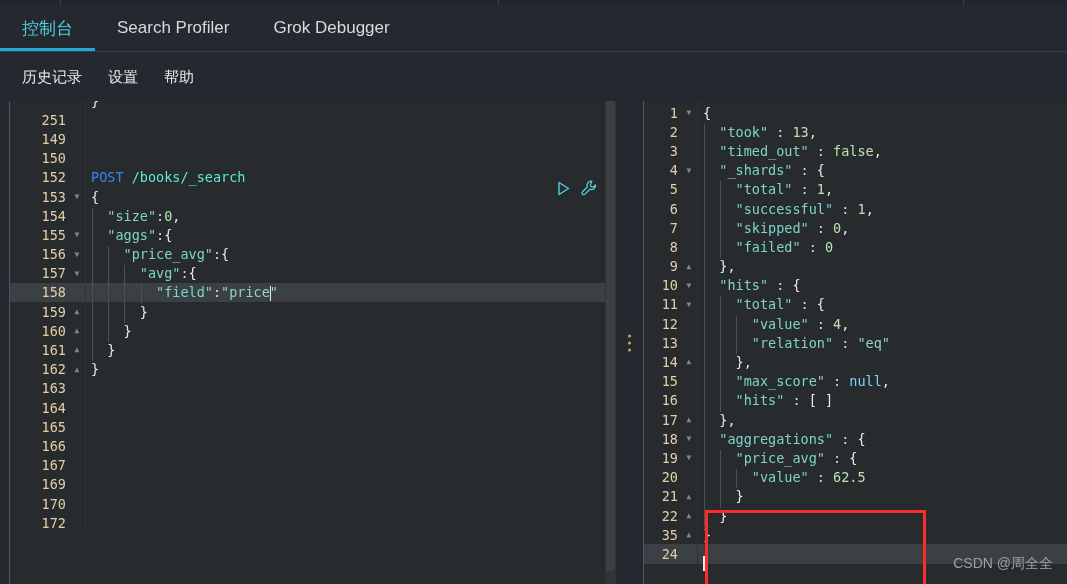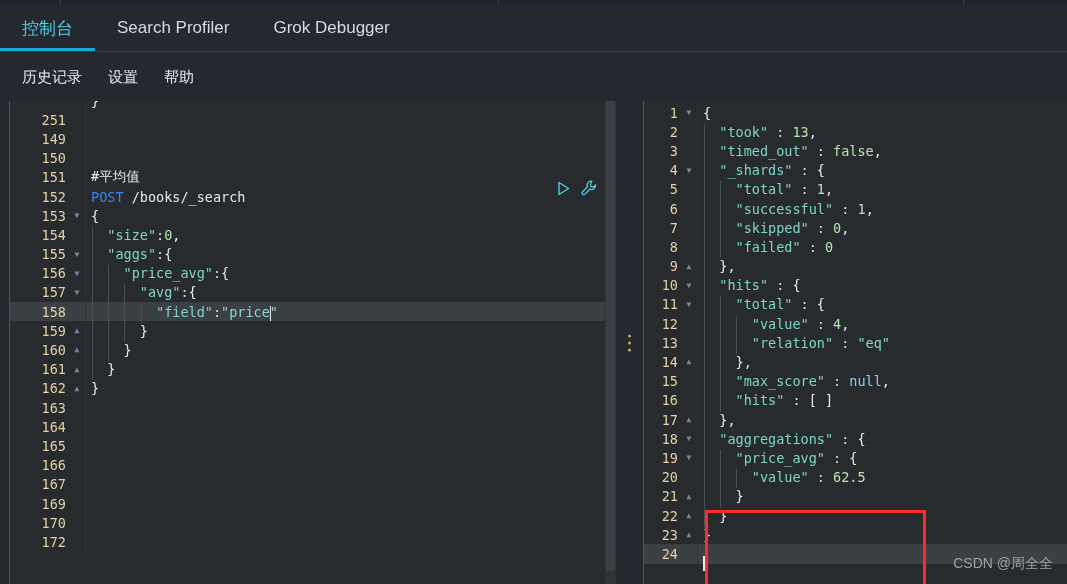--- a/index.html
+++ b/index.html
@@ -144,21 +144,21 @@
     flex: 0 0 auto; width: 1px; height: 19.2px; background: #2f3336;
   }
   .codetext { flex: 1 1 auto; padding-left: 5px; position: relative; }
 
   
   .pane-left .codetext::before { content: none; }
 
   
   .t-comment  { color: #e8eaec; }
   .t-method   { color: #3b82f6; }
-  .t-url      { color: #e5e5e5; }
+  .t-url      { color: #5eead4; }
   .t-key      { color: #7fd4c9; }
   .t-colon    { color: #d4d8dc; }
   .t-num      { color: #b8e2b0; }
   .t-bool     { color: #b8e2b0; }
   .t-str      { color: #8fd6cf; }
   .t-null     { color: #7dd3fc; }
   .t-brace    { color: #e8eaec; }
 
   .indent-guide {
     position: absolute; top: 0; width: 1px; height: 19.2px;
@@ -226,21 +226,20 @@
   </div>
 
   <div class="panes">
 
     <div class="pane-left">
       <div class="code-rows" id="left-rows" style="margin-top: -10px;">
           <div class="row"><div class="gutter"></div><div class="fold"></div><div class="gut-sep"></div><div class="codetext"><span class="t-brace">}</span></div></div>
           <div class="row"><div class="gutter">251</div><div class="fold"></div><div class="gut-sep"></div><div class="codetext"></div></div>
           <div class="row"><div class="gutter">149</div><div class="fold"></div><div class="gut-sep"></div><div class="codetext"></div></div>
           <div class="row"><div class="gutter">150</div><div class="fold"></div><div class="gut-sep"></div><div class="codetext"></div></div>
-          <div class="row"><div class="gutter">151</div><div class="fold"></div><div class="gut-sep"></div><div class="codetext"><span class="t-comment">#平均值</span></div></div>
           <div class="row"><div class="gutter">152</div><div class="fold"></div><div class="gut-sep"></div><div class="codetext"><span class="t-method">POST</span> <span class="t-url">/books/_search</span></div></div>
           <div class="row"><div class="gutter">153</div><div class="fold">▼</div><div class="gut-sep"></div><div class="codetext"><span class="t-brace">{</span></div></div>
           <div class="row"><div class="gutter">154</div><div class="fold"></div><div class="gut-sep"></div><div class="codetext">  <span class="t-key">"size"</span><span class="t-colon">:</span><span class="t-num">0</span><span class="t-brace">,</span><span class="indent-guide" style="left: 6px;"></span></div></div>
           <div class="row"><div class="gutter">155</div><div class="fold">▼</div><div class="gut-sep"></div><div class="codetext">  <span class="t-key">"aggs"</span><span class="t-colon">:</span><span class="t-brace">{</span><span class="indent-guide" style="left: 6px;"></span></div></div>
           <div class="row"><div class="gutter">156</div><div class="fold">▼</div><div class="gut-sep"></div><div class="codetext">    <span class="t-key">"price_avg"</span><span class="t-colon">:</span><span class="t-brace">{</span><span class="indent-guide" style="left: 6px;"></span><span class="indent-guide" style="left: 22.24px;"></span></div></div>
           <div class="row"><div class="gutter">157</div><div class="fold">▼</div><div class="gut-sep"></div><div class="codetext">      <span class="t-key">"avg"</span><span class="t-colon">:</span><span class="t-brace">{</span><span class="indent-guide" style="left: 6px;"></span><span class="indent-guide" style="left: 22.24px;"></span><span class="indent-guide" style="left: 38.48px;"></span></div></div>
           <div class="row active-line"><div class="gutter">158</div><div class="fold"></div><div class="gut-sep"></div><div class="codetext">        <span class="t-key">"field"</span><span class="t-colon">:</span><span class="t-str">"price"</span><span class="indent-guide" style="left: 6px;"></span><span class="indent-guide" style="left: 22.24px;"></span><span class="indent-guide" style="left: 38.48px;"></span><span class="indent-guide" style="left: 54.72px;"></span><span class="caret" style="left: 183.64px;"></span></div></div>
           <div class="row"><div class="gutter">159</div><div class="fold">▲</div><div class="gut-sep"></div><div class="codetext">      <span class="t-brace">}</span><span class="indent-guide" style="left: 6px;"></span><span class="indent-guide" style="left: 22.24px;"></span><span class="indent-guide" style="left: 38.48px;"></span></div></div>
           <div class="row"><div class="gutter">160</div><div class="fold">▲</div><div class="gut-sep"></div><div class="codetext">    <span class="t-brace">}</span><span class="indent-guide" style="left: 6px;"></span><span class="indent-guide" style="left: 22.24px;"></span></div></div>
           <div class="row"><div class="gutter">161</div><div class="fold">▲</div><div class="gut-sep"></div><div class="codetext">  <span class="t-brace">}</span><span class="indent-guide" style="left: 6px;"></span></div></div>
@@ -294,21 +293,21 @@
           <div class="row"><div class="gutter">13</div><div class="fold"></div><div class="gut-sep"></div><div class="codetext">      <span class="t-key">"relation"</span> <span class="t-colon">:</span> <span class="t-str">"eq"</span><span class="indent-guide" style="left: 6px;"></span><span class="indent-guide" style="left: 22.24px;"></span><span class="indent-guide" style="left: 38.48px;"></span></div></div>
           <div class="row"><div class="gutter">14</div><div class="fold">▲</div><div class="gut-sep"></div><div class="codetext">    <span class="t-brace">}</span><span class="t-brace">,</span><span class="indent-guide" style="left: 6px;"></span><span class="indent-guide" style="left: 22.24px;"></span></div></div>
           <div class="row"><div class="gutter">15</div><div class="fold"></div><div class="gut-sep"></div><div class="codetext">    <span class="t-key">"max_score"</span> <span class="t-colon">:</span> <span class="t-null">null</span><span class="t-brace">,</span><span class="indent-guide" style="left: 6px;"></span><span class="indent-guide" style="left: 22.24px;"></span></div></div>
           <div class="row"><div class="gutter">16</div><div class="fold"></div><div class="gut-sep"></div><div class="codetext">    <span class="t-key">"hits"</span> <span class="t-colon">:</span> <span class="t-brace">[</span> <span class="t-brace">]</span><span class="indent-guide" style="left: 6px;"></span><span class="indent-guide" style="left: 22.24px;"></span></div></div>
           <div class="row"><div class="gutter">17</div><div class="fold">▲</div><div class="gut-sep"></div><div class="codetext">  <span class="t-brace">}</span><span class="t-brace">,</span><span class="indent-guide" style="left: 6px;"></span></div></div>
           <div class="row"><div class="gutter">18</div><div class="fold">▼</div><div class="gut-sep"></div><div class="codetext">  <span class="t-key">"aggregations"</span> <span class="t-colon">:</span> <span class="t-brace">{</span><span class="indent-guide" style="left: 6px;"></span></div></div>
           <div class="row"><div class="gutter">19</div><div class="fold">▼</div><div class="gut-sep"></div><div class="codetext">    <span class="t-key">"price_avg"</span> <span class="t-colon">:</span> <span class="t-brace">{</span><span class="indent-guide" style="left: 6px;"></span><span class="indent-guide" style="left: 22.24px;"></span></div></div>
           <div class="row"><div class="gutter">20</div><div class="fold"></div><div class="gut-sep"></div><div class="codetext">      <span class="t-key">"value"</span> <span class="t-colon">:</span> <span class="t-num">62.5</span><span class="indent-guide" style="left: 6px;"></span><span class="indent-guide" style="left: 22.24px;"></span><span class="indent-guide" style="left: 38.48px;"></span></div></div>
           <div class="row"><div class="gutter">21</div><div class="fold">▲</div><div class="gut-sep"></div><div class="codetext">    <span class="t-brace">}</span><span class="indent-guide" style="left: 6px;"></span><span class="indent-guide" style="left: 22.24px;"></span></div></div>
           <div class="row"><div class="gutter">22</div><div class="fold">▲</div><div class="gut-sep"></div><div class="codetext">  <span class="t-brace">}</span><span class="indent-guide" style="left: 6px;"></span></div></div>
-          <div class="row"><div class="gutter">23</div><div class="fold">▲</div><div class="gut-sep"></div><div class="codetext"><span class="t-brace">}</span></div></div>
+          <div class="row"><div class="gutter">35</div><div class="fold">▲</div><div class="gut-sep"></div><div class="codetext"><span class="t-brace">}</span></div></div>
           <div class="row active-line"><div class="gutter">24</div><div class="fold"></div><div class="gut-sep"></div><div class="codetext"><span class="caret" style="left: 5px;"></span></div></div>
         </div>
     </div>
 
     <div class="redbox"></div>
   </div>
 
   <div class="watermark">CSDN @周全全</div>
 </div>
 

